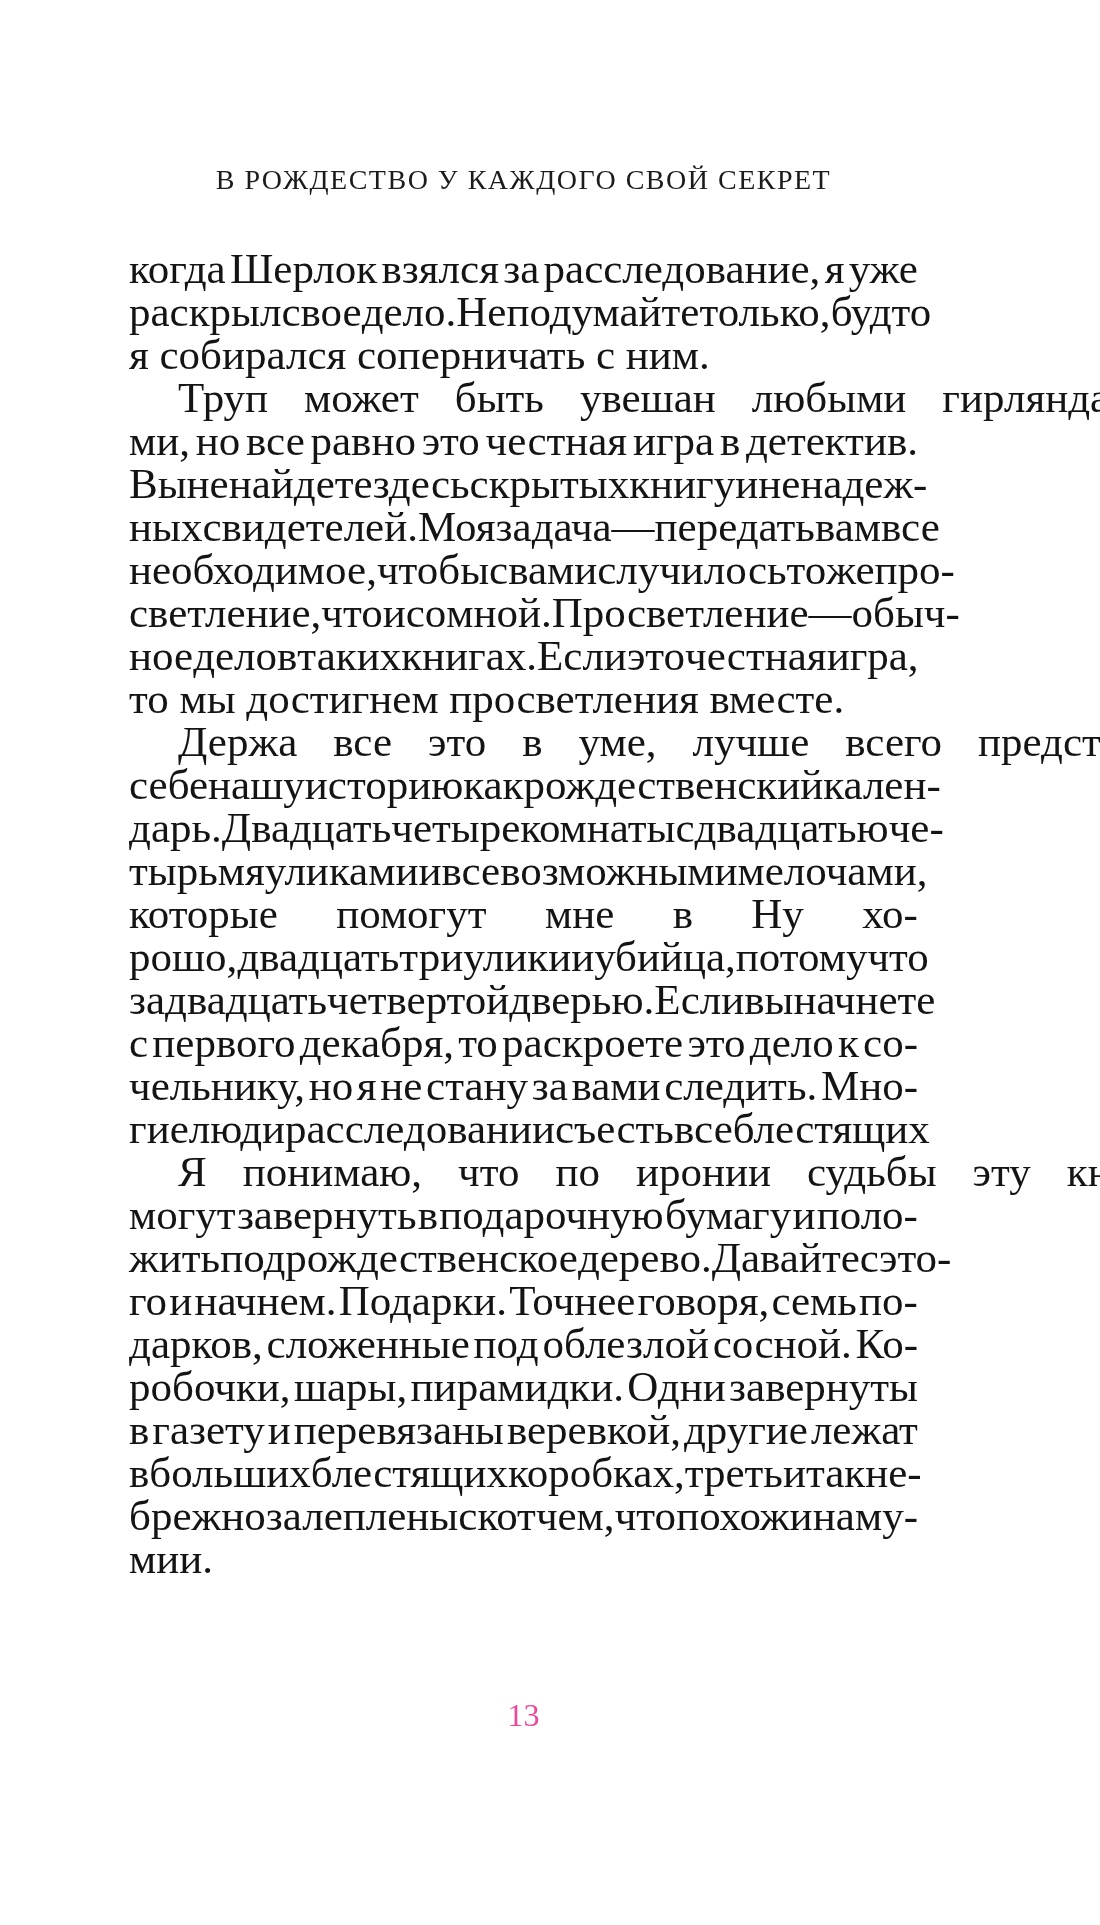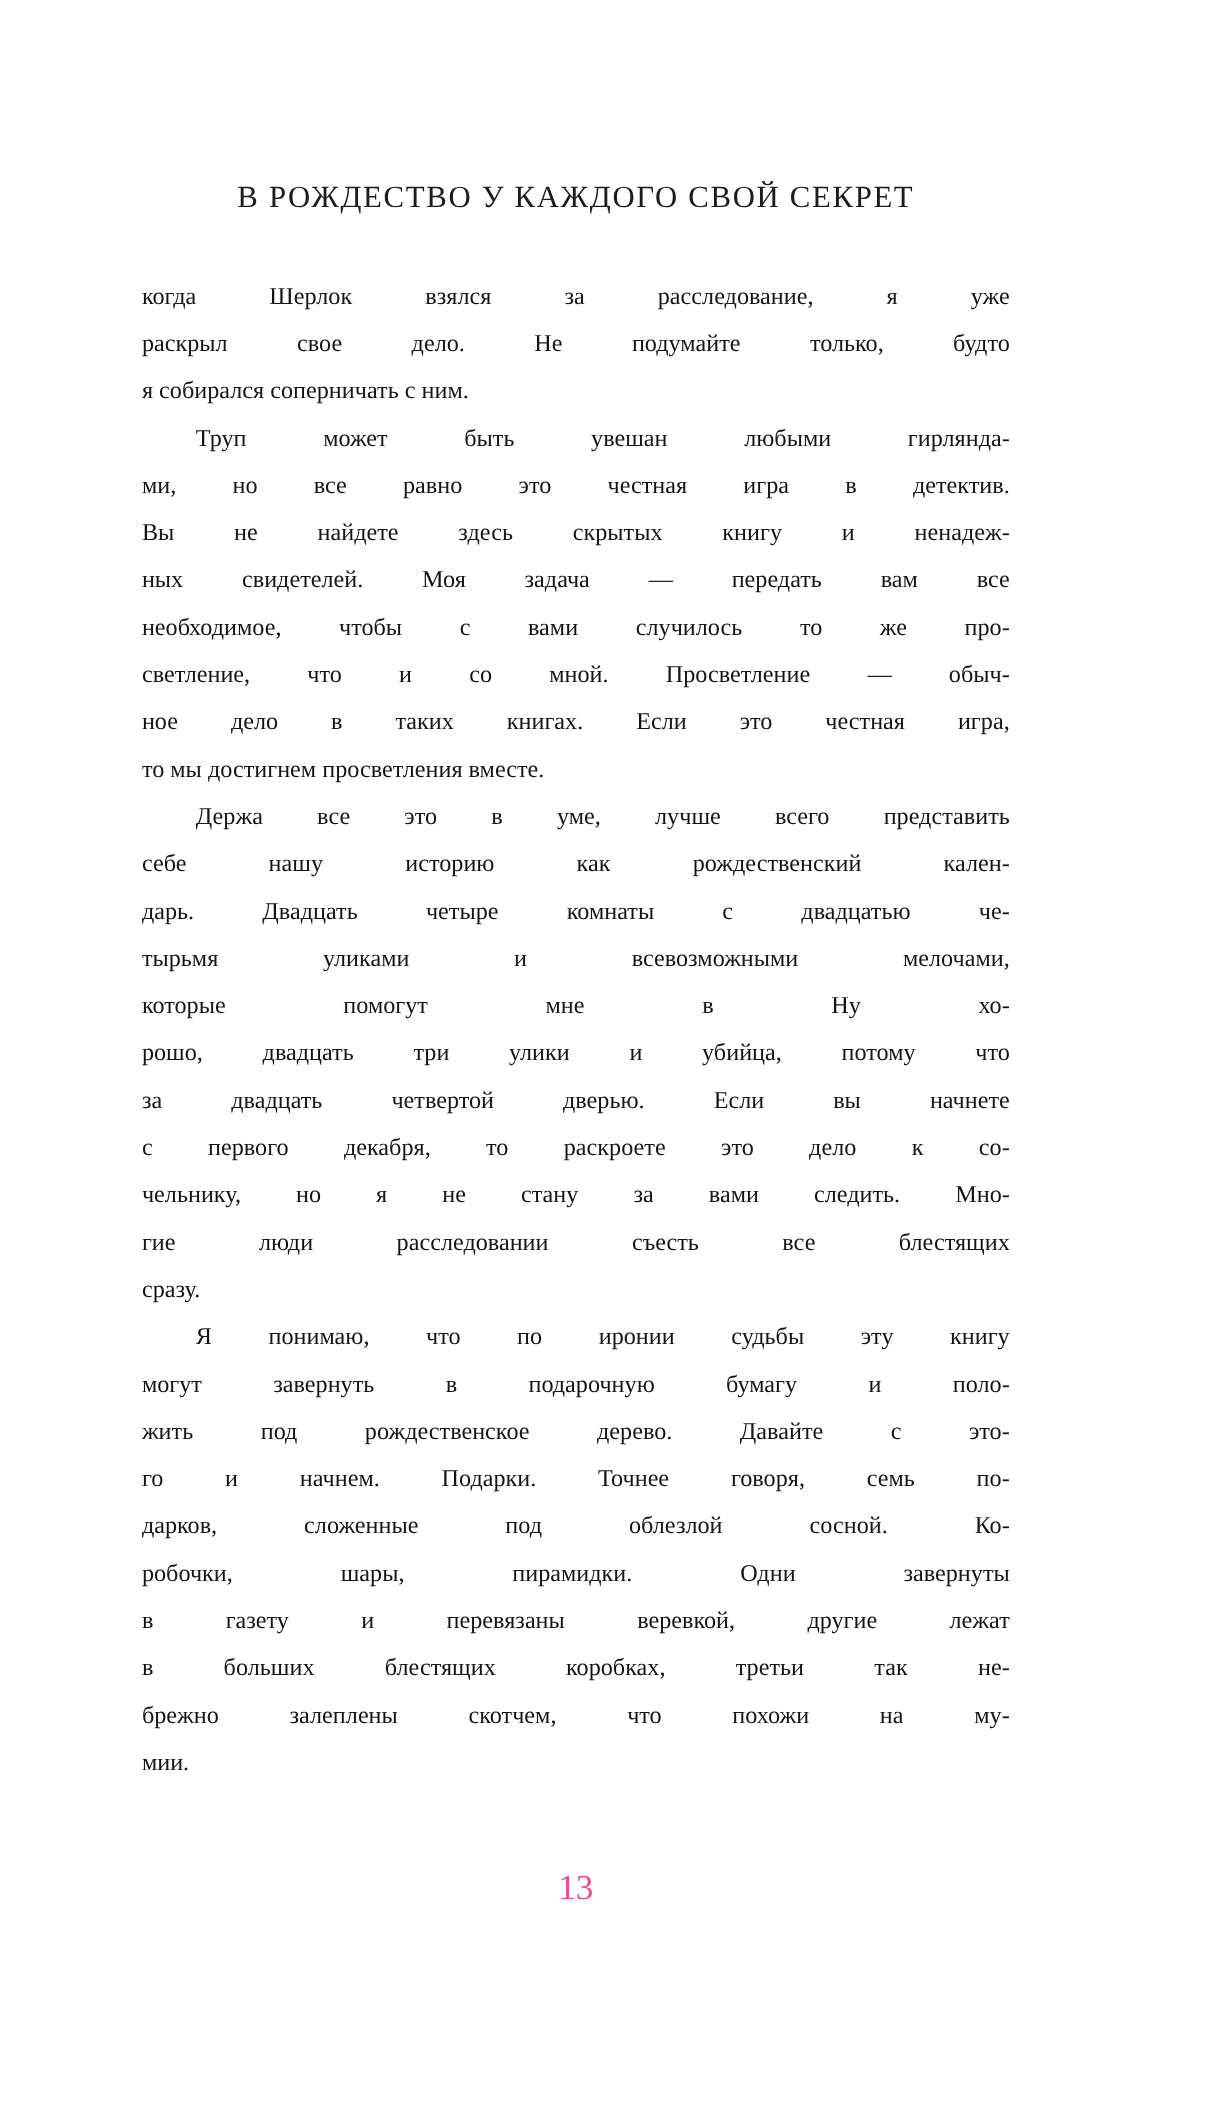--- a/index.html
+++ b/index.html
@@ -30,31 +30,32 @@
     font-size: 28px;
     letter-spacing: 1.5px;
     color: #1c1c1c;
     white-space: nowrap;
   }
   .body-block {
     position: absolute;
     left: 129px;
     top: 247px;
     width: 789px;
-    font-size: 22px;
+    font-size: 43px;
     color: #141414;
   }
   .line {
     height: 43px;
     line-height: 43px;
     display: flex;
     justify-content: space-between;
   }
   .line.indent {
     padding-left: 49px;
+    gap: 36px;
   }
   .line.last {
     display: block;
     white-space: nowrap;
   }
   .page-number {
     position: absolute;
     left: 129px;
     top: 1694px;
     width: 789px;
@@ -246,21 +247,20 @@
         <span>Мно-</span>
       </div>
       <div class="line">
         <span>гие</span>
         <span>люди</span>
         <span>расследовании</span>
         <span>съесть</span>
         <span>все</span>
         <span>блестящих</span>
       </div>
-      <div class="line last">сразу.</div>
       <div class="line indent">
         <span>Я</span>
         <span>понимаю,</span>
         <span>что</span>
         <span>по</span>
         <span>иронии</span>
         <span>судьбы</span>
         <span>эту</span>
         <span>книгу</span>
       </div>

